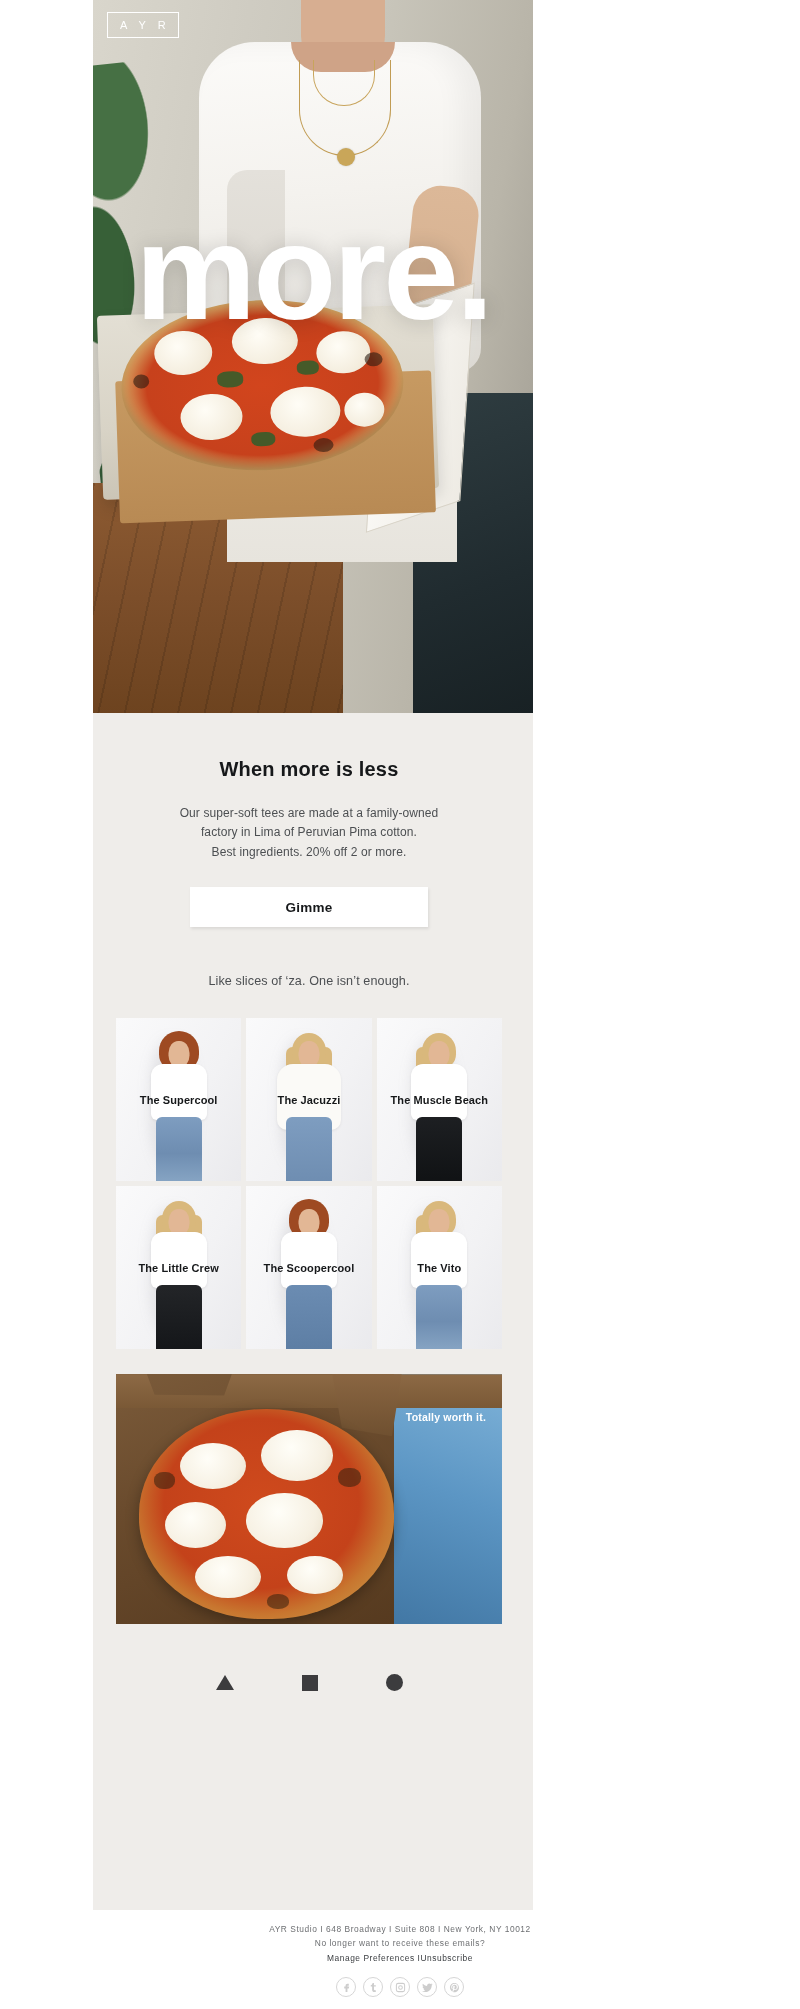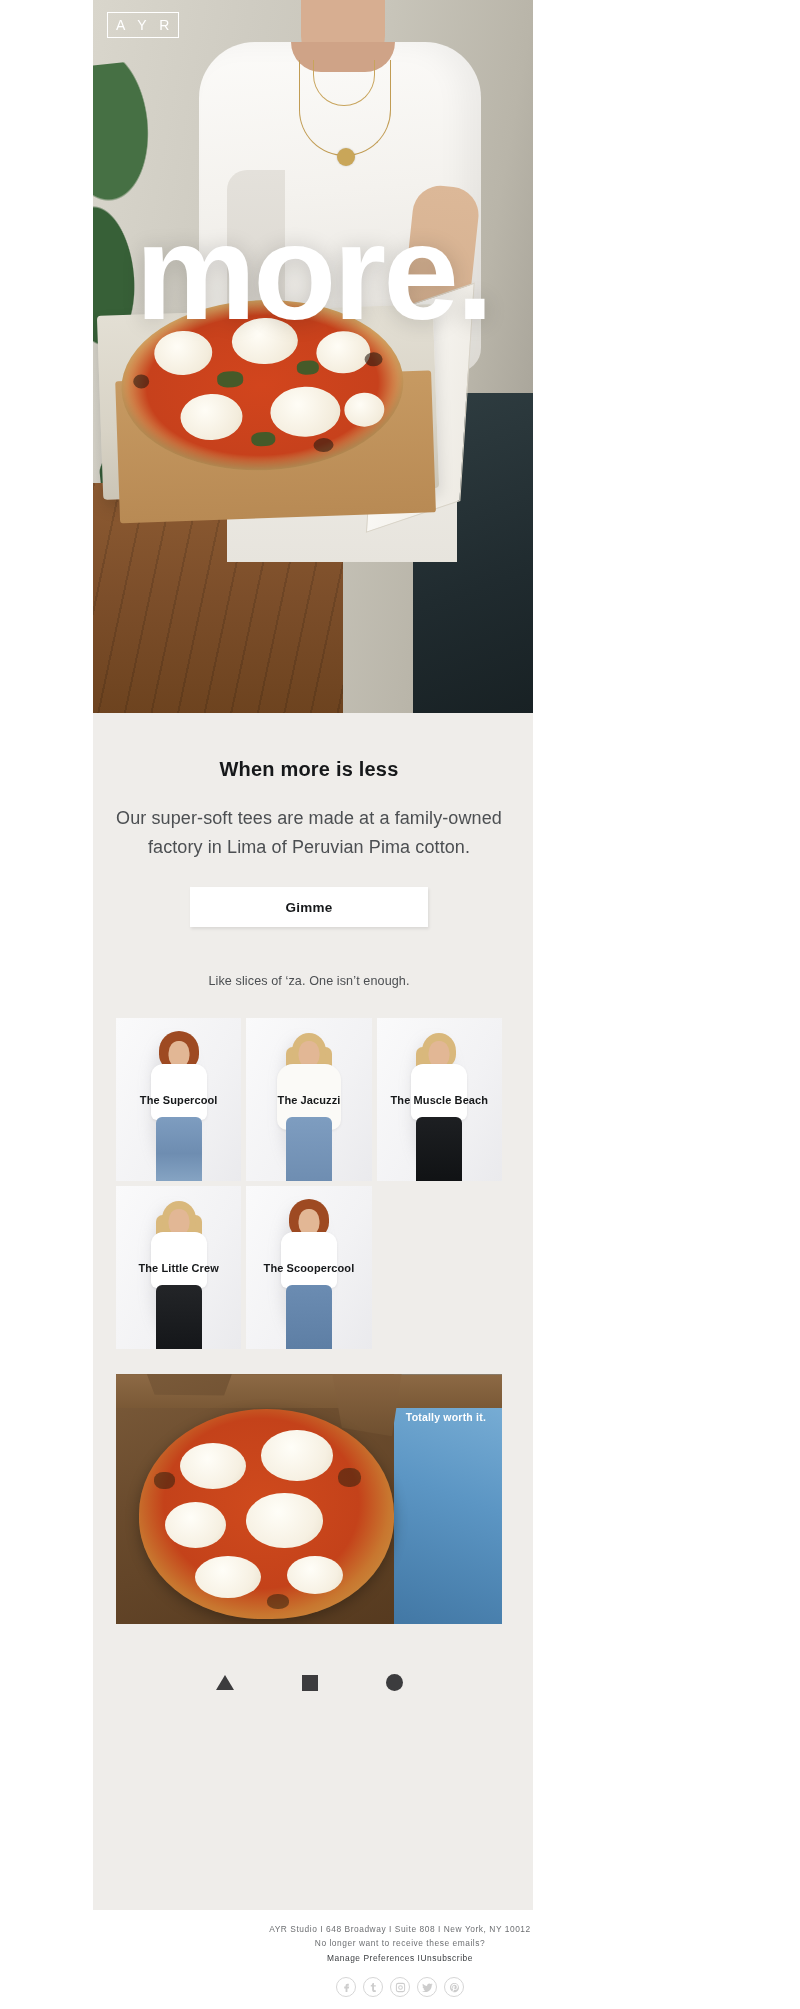--- a/index.html
+++ b/index.html
@@ -172,37 +172,37 @@
     text-shadow: 0 2px 22px rgba(0,0,0,.18);
     transform: translateY(-50%);
   }
   .hero-logo {
     position: absolute; left: 14px; top: 12px;
     width: 72px; height: 26px;
     border: 1.6px solid #ffffff;
     display: flex; align-items: center; justify-content: center;
   }
   .hero-logo span {
-    color: #ffffff; font-size: 14px; letter-spacing: 4.5px; font-weight: 400;
+    color: #ffffff; font-size: 11px; letter-spacing: 4.5px; font-weight: 400;
     padding-left: 4px;
   }
 
   
   .content { padding: 0 8px 0 0; }
   .headline {
     text-align: center;
     font-size: 20px;
     font-weight: 700;
     color: #16181a;
     letter-spacing: .2px;
     padding-top: 45px;
   }
   .bodycopy {
     text-align: center;
-    font-size: 18px;
+    font-size: 12px;
     line-height: 1.62;
     color: #4c4f52;
     padding-top: 23px;
     letter-spacing: .1px;
   }
   .btn-wrap { display: flex; justify-content: center; padding-top: 25px; }
   .cta-btn {
     width: 238px; height: 40px;
     background: #ffffff;
     border: none;
@@ -436,20 +436,21 @@
       <div class="hero-title">more.</div>
     </div>
 
     <div class="content">
 
       <div class="headline">When more is less</div>
 
       <div class="bodycopy">
         <div>Our super-soft tees are made at a family-owned</div>
         <div>factory in Lima of Peruvian Pima cotton.</div>
+        <div>Best ingredients. 20% off 2 or more.</div>
       </div>
 
       <div class="btn-wrap">
         <button class="cta-btn">Gimme</button>
       </div>
 
       <div class="subcopy">Like slices of ‘za. One isn’t enough.</div>
 
       <div class="grid">
 
@@ -521,20 +522,34 @@
             <div class="fig">
               <div class="hair red"></div>
               <div class="head"></div>
               <div class="top"></div>
               <div class="btm denimdk"></div>
             </div>
           </div>
           <div class="card-label">The Scoopercool</div>
         </div>
 
+        <div class="card">
+          <div class="card-photo">
+            <div class="cp-bg"></div>
+              <div class="cp-shadow"></div>
+            <div class="fig">
+              <div class="hair-long l"></div>
+              <div class="hair blonde"></div>
+              <div class="head"></div>
+              <div class="top"></div>
+              <div class="btm denim"></div>
+            </div>
+          </div>
+          <div class="card-label">The Vito</div>
+        </div>
 
       </div>
 
 
       <div class="spills-img-wrap">
         <div class="spills-img">
           <div class="si-sky"></div>
           <div class="si-box"></div>
           <div class="si-box-lid"></div>
           <div class="si-box-lid2"></div>

